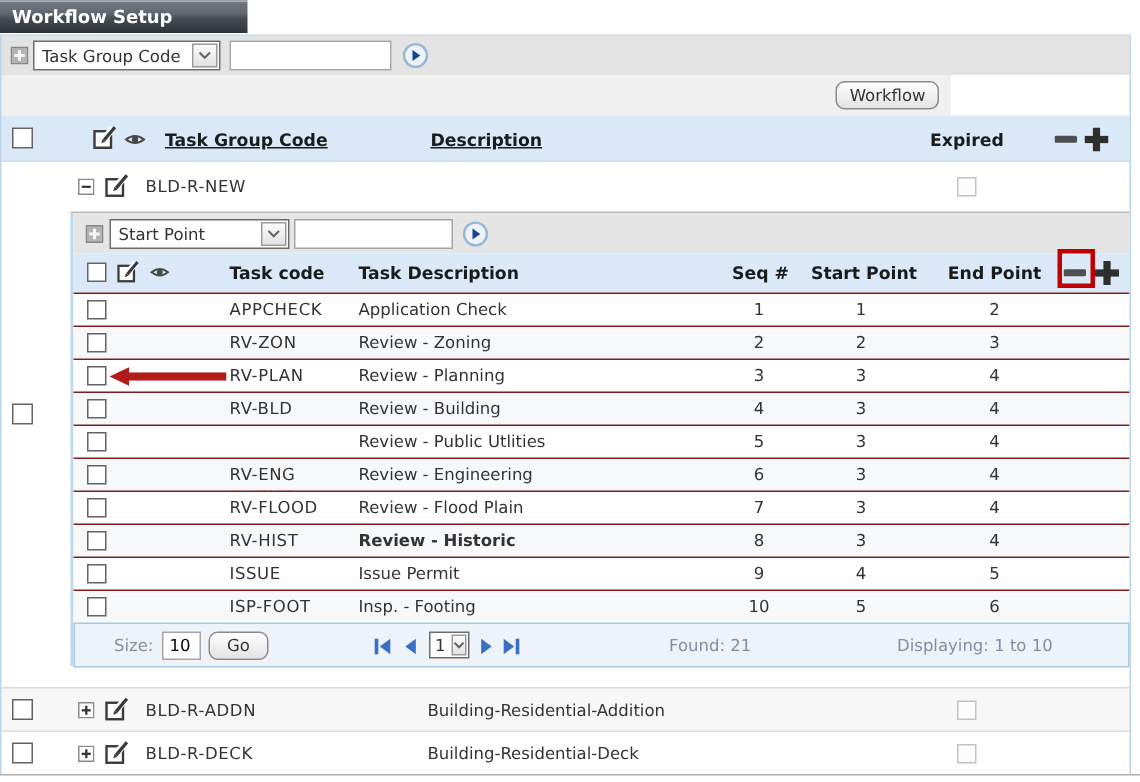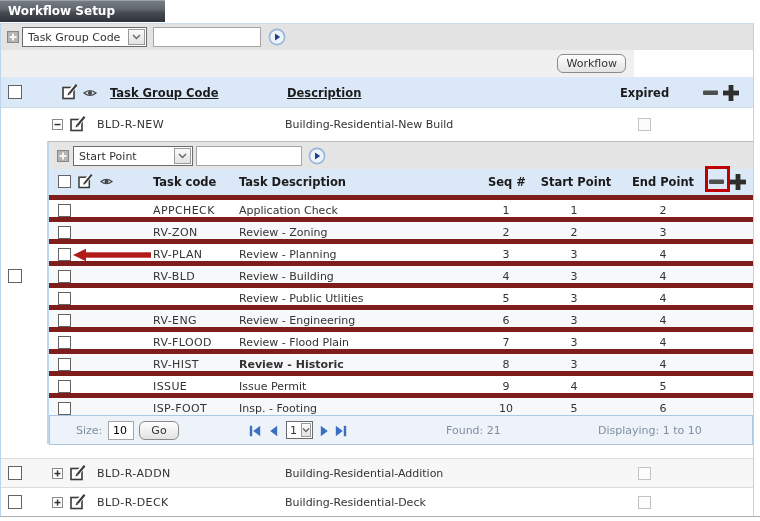--- a/index.html
+++ b/index.html
@@ -21,21 +21,21 @@
 .abs { position:absolute; }
 .cb { position:absolute; width:13px; height:13px; border:1px solid #636363; background:#fff; }
 .cb.big { width:14px; height:14px; }
 .cb.lt { border-color:#c3c3c3; background:#fcfcfc; }
 .row-new { position:absolute; left:0; top:108px; width:753px; height:48px; background:#fff; }
 .code-txt { font-size:11px; color:#333; letter-spacing:0.4px; }
 .nested { position:absolute; left:47px; top:141px; width:706px; height:303px; border-left:2px solid #bdd7ed; border-top:1px solid #bbbbbb; }
 .nsearch { position:absolute; left:0; top:0; width:704px; height:27px; background:#e5e5e5; }
 .nheader { position:absolute; left:0; top:27px; width:704px; height:26px; background:#dbe8f8; }
 .nrows { position:absolute; left:0; top:53px; width:704px; }
-.nrow { position:relative; width:704px; height:22px; border-top:5px solid #7f1d1d; background:#fff; }
+.nrow { position:relative; width:704px; height:22px; border-top:1px solid #7f1d1d; background:#fff; }
 .nrow.alt { background:#f7f8fa; }
 .num { position:absolute; width:80px; text-align:center; top:4px; }
 .npager { position:absolute; left:0; top:273px; width:704px; height:30px; background:#eef3fa; border:1px solid #abc8e0; }
 .pgtxt { color:#7f8ea1; }
 .select { position:absolute; display:flex; height:20px; border:1px solid #6b6b6b; background:#fff; }
 .select .val { padding:3px 5px; white-space:nowrap; flex:1; }
 .select .arr { width:17px; border:1px solid #9a9a9a; margin:1px; background:linear-gradient(180deg,#fbfbfb,#e2e2e2); display:flex; align-items:center; justify-content:center; }
 .tinput { position:absolute; height:20px; border:1px solid #a5a5a5; background:#fff; font-family:inherit; font-size:11px; padding:0 4px; }
 .gap-row { position:absolute; left:0; width:753px; height:29px; }
 .grp-border { border-top:1px solid #dcdcdc; }
@@ -121,21 +121,20 @@
     </span>
     <span class="icon" style="left:70px; top:8px;">
       <svg width="17" height="16">
           <rect x="1" y="3.5" width="11" height="11" fill="#fff" stroke="#3a3a3a" stroke-width="1.6"></rect>
           <path d="M13.2 1.6 L6.2 10" stroke="#fff" stroke-width="4.6"></path>
           <path d="M14.6 0.8 L7.4 9.4" stroke="#3a3a3a" stroke-width="2.2"></path>
           <path d="M5.5 11.5 L6.3 8.6 L8.4 10.3 Z" fill="#3a3a3a"></path>
         </svg>
     </span>
     <span class="code-txt abs" style="left:97px; top:10px;">BLD-R-NEW</span>
-    <span class="abs" style="left:285px; top:10px;">Building-Residential-New Build</span>
     <span class="cb lt" style="left:638px; top:10px;"></span>
   </div>
 
   <div class="nested">
     <div class="nsearch">
       <span class="icon" style="left:8px; top:8px;">
         <svg width="12" height="12">
             <rect x="0.5" y="0.5" width="11" height="11" fill="#b3b3b3" stroke="#878787"></rect>
             <rect x="5" y="2.5" width="2" height="7" fill="#f5f5f5"></rect>
             <rect x="2.5" y="5" width="7" height="2" fill="#f5f5f5"></rect>

